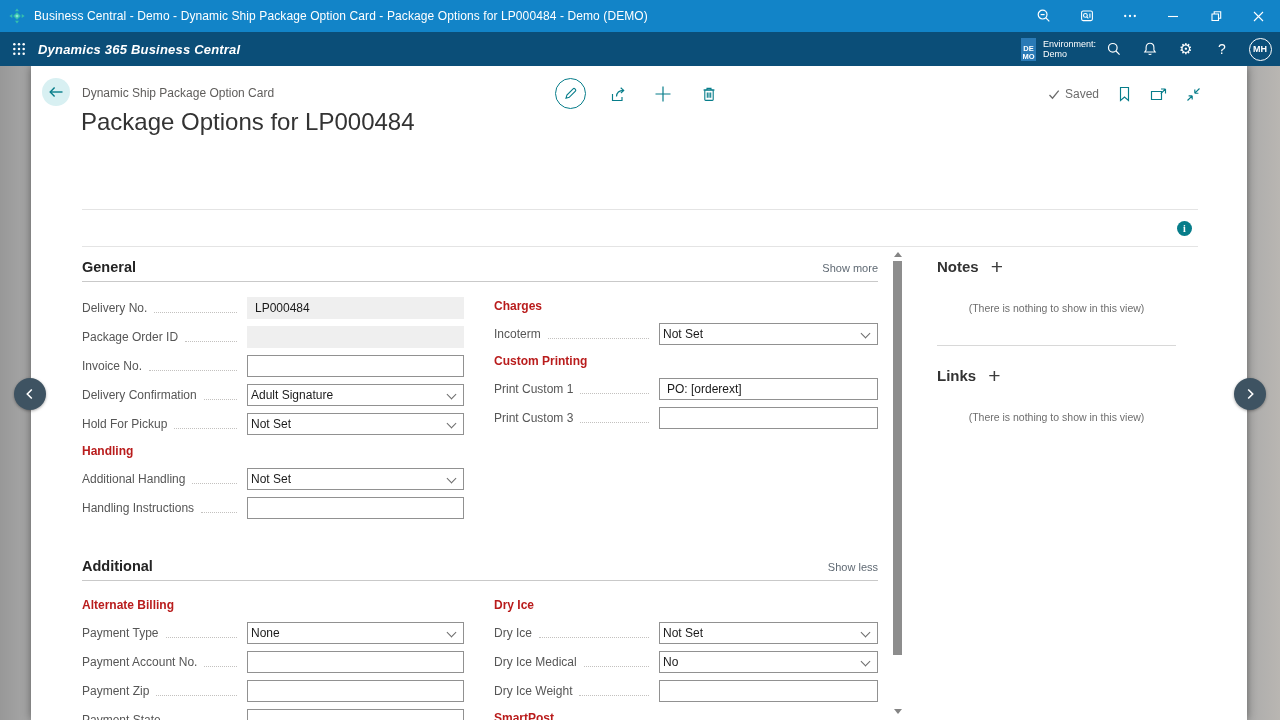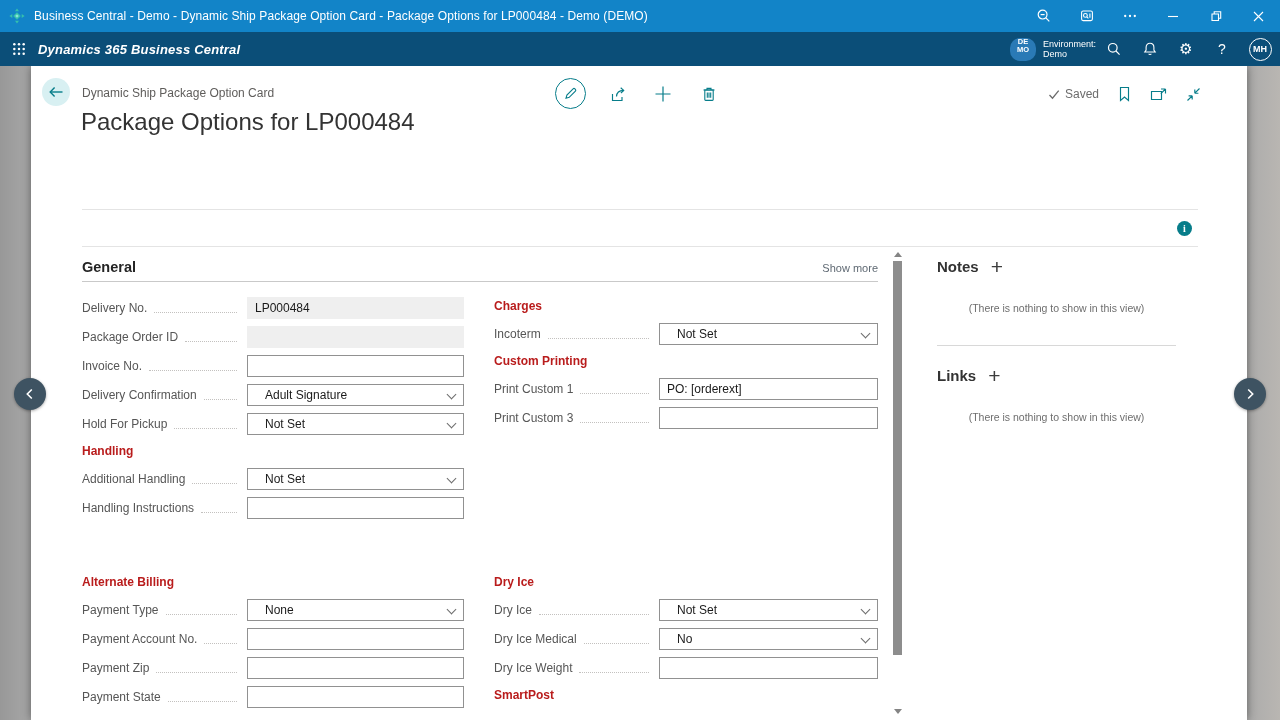--- a/index.html
+++ b/index.html
@@ -15,22 +15,22 @@
   .tb-appicon { width:34px; display:flex; justify-content:center; }
   .tb-title { font-size:12px; letter-spacing:.1px; }
   .tb-controls { margin-left:auto; display:flex; height:32px; }
   .tb-btn { width:43px; height:32px; display:flex; align-items:center; justify-content:center; }
   
   .navbar { position:absolute; top:32px; left:0; right:0; height:34px; background:#0b4e78;
     display:flex; align-items:center; color:#fff; z-index:10; }
   .nb-waffle { width:38px; display:flex; justify-content:center; }
   .nb-product { font-size:13px; font-weight:700; letter-spacing:.2px;font-style:italic; }
   .nb-right { margin-left:auto; display:flex; align-items:center; }
-  .nb-badge { width:26px; height:23px; background:#2a7ab6; display:flex; flex-direction:column;
-    align-items:center; justify-content:flex-start; font-size:7.5px; font-weight:700; line-height:8px;border-radius:10px; }
+  .nb-badge { width:15px; height:23px; background:#2a7ab6; display:flex; flex-direction:column;
+    align-items:center; justify-content:flex-end; font-size:7.5px; font-weight:700; line-height:8px; }
   .nb-env { margin-left:7px; font-size:9px; line-height:10.5px; }
   .nb-btn { width:36px; height:34px; display:flex; align-items:center; justify-content:center; }
   .nb-help { font-size:14px; }
   .nb-avatar { width:23px; height:23px; border:1.4px solid #fff; border-radius:50%;
     display:flex; align-items:center; justify-content:center; font-size:9px; font-weight:700; }
   .nb-avatar-wrap { width:40px; display:flex; justify-content:center; }
   .glyph-gear { font-family:"DejaVu Sans", sans-serif; font-size:15px; line-height:1; }
   
   .page { position:absolute; left:31px; top:66px; width:1216px; bottom:0; background:#fff;
     box-shadow:0 0 9px rgba(0,0,0,.45); overflow:hidden; z-index:5; }
@@ -68,21 +68,21 @@
   .col { width:382px; } .col.c2 { width:384px; }
   .grp-head { font-size:12px; font-weight:700; color:#b91c1c; margin:9px 0 10px; }
   .col > .grp-head:first-child { margin-top:2px; }
   .field-row { display:flex; align-items:center; margin-bottom:7px; height:22px; }
   .f-label { font-size:12px; color:#565656; white-space:nowrap; }
   .leader { flex:1; border-bottom:1px dotted #c3c1bf; height:9px; margin:0 10px 0 7px; min-width:10px; }
   .ctl { width:217px; flex:none; height:22px; font-size:12px; }
   .c2 .ctl { width:219px; }
   .ctl-display { background:#efefef; display:flex; align-items:center; padding:0 8px; color:#1a1a1a; }
   .ctl-input { border:1px solid #919191; padding:0 7px; color:#1a1a1a; font-family:inherit; background:#fff; outline:none; }
-  .ctl-select { border:1px solid #919191; display:flex; align-items:center; padding:0 17px;
+  .ctl-select { border:1px solid #919191; display:flex; align-items:center; padding:0 3px;
     position:relative; background:#fff; color:#1a1a1a; }
   .chev { position:absolute; right:8px; top:6px; width:7px; height:7px;
     border-left:1.4px solid #6d6d6d; border-bottom:1.4px solid #6d6d6d; transform:rotate(-45deg); }
   
   .vscroll { position:absolute; left:860px; top:1px; bottom:2px; width:14px; }
   .vs-up { position:absolute; top:4px; left:3px; width:0; height:0;
     border-left:4px solid transparent; border-right:4px solid transparent; border-bottom:5px solid #848484; }
   .vs-down { position:absolute; bottom:4px; left:3px; width:0; height:0;
     border-left:4px solid transparent; border-right:4px solid transparent; border-top:5px solid #848484; }
   .vs-thumb { position:absolute; top:13px; left:2px; width:9px; height:394px; background:#8d8d8d; }
@@ -355,20 +355,24 @@
               </div>
               <div class="field-row">
                 <span class="f-label">Print Custom 3</span>
                 <span class="leader"></span>
                 <input class="ctl ctl-input" type="text" value="" style="">
               </div>
             </div>
           </div>
         </div>
         <div class="section">
+          <div class="section-head">
+            <span class="section-title">Additional</span>
+            <span class="section-toggle">Show less</span>
+          </div>
           <div class="cols">
             <div class="col">
               <div class="grp-head">Alternate Billing</div>
               <div class="field-row">
                 <span class="f-label">Payment Type</span>
                 <span class="leader"></span>
                 <div class="ctl ctl-select">
                   <span>None</span>
                   <i class="chev"></i>
                 </div>

